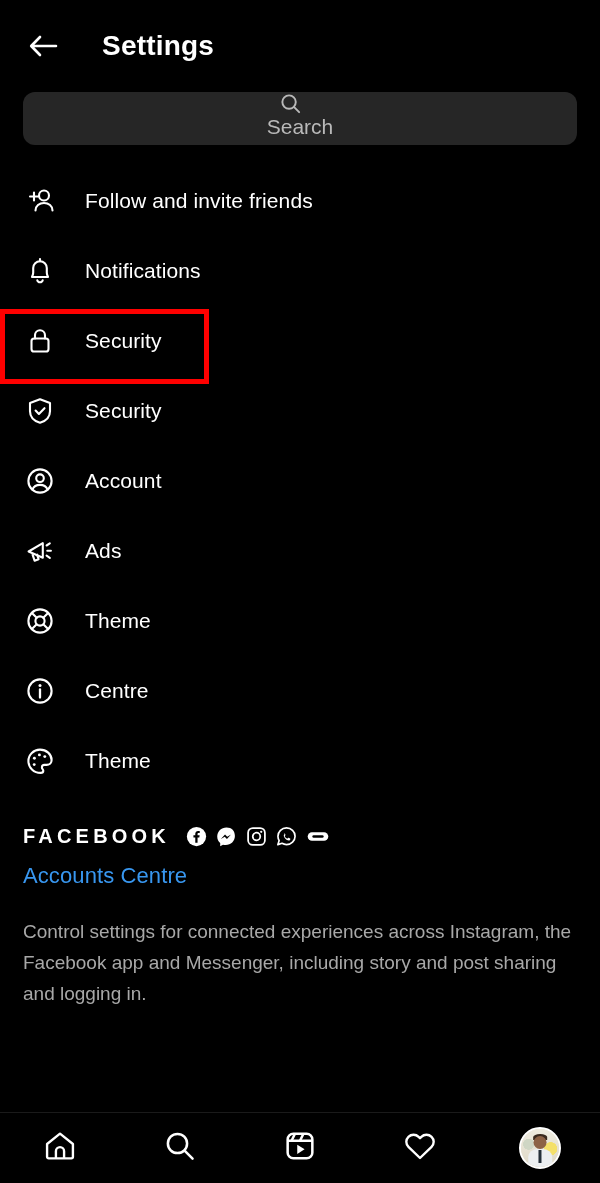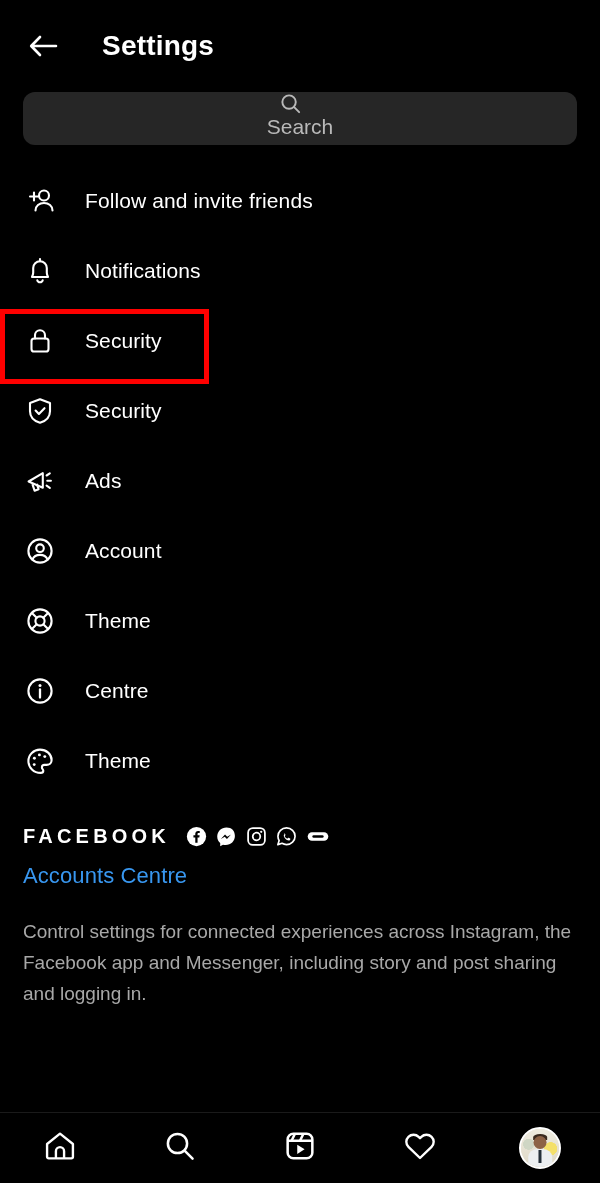--- a/index.html
+++ b/index.html
@@ -243,39 +243,39 @@
           <path d="M14 3.2 24 7v8.2c0 6-4.3 9.8-10 11.6-5.7-1.8-10-5.6-10-11.6V7z" stroke="#fff" stroke-width="2.1" fill="none" stroke-linejoin="round"></path>
           <path d="M9.6 14.6 12.9 18l5.6-5.8" stroke="#fff" stroke-width="2.1" fill="none" stroke-linecap="round" stroke-linejoin="round"></path>
         </svg>
       </span>
       <span class="menu-label">Security</span>
     </div>
 
     <div class="menu-item">
       <span class="menu-icon">
         <svg width="30" height="30" viewBox="0 0 30 30">
+          <circle cx="15" cy="15" r="11.6" stroke="#fff" stroke-width="2.1" fill="none"></circle>
+          <circle cx="15" cy="12.2" r="3.8" stroke="#fff" stroke-width="2.1" fill="none"></circle>
+          <path d="M7.3 23.6c1.4-3 4.3-4.7 7.7-4.7s6.3 1.7 7.7 4.7" stroke="#fff" stroke-width="2.1" fill="none" stroke-linecap="round"></path>
+        </svg>
+      </span>
+      <span class="menu-label">Account</span>
+    </div>
+
+    <div class="menu-item">
+      <span class="menu-icon">
+        <svg width="30" height="30" viewBox="0 0 30 30">
           <path d="M3.6 15.5 17.8 7.2v14.6z" stroke="#fff" stroke-width="2.1" fill="none" stroke-linejoin="round"></path>
           <path d="M7.4 18.1l2.2 6.6 4-1.5-1.8-5.4" stroke="#fff" stroke-width="2.1" fill="none" stroke-linejoin="round"></path>
           <path d="M21.6 9.5 24.8 7.4" stroke="#fff" stroke-width="2.1" stroke-linecap="round"></path>
           <path d="M22.3 14.7h3.6" stroke="#fff" stroke-width="2.1" stroke-linecap="round"></path>
           <path d="M21.6 19.7 24.8 21.8" stroke="#fff" stroke-width="2.1" stroke-linecap="round"></path>
         </svg>
       </span>
       <span class="menu-label">Ads</span>
-    </div>
-
-    <div class="menu-item">
-      <span class="menu-icon">
-        <svg width="30" height="30" viewBox="0 0 30 30">
-          <circle cx="15" cy="15" r="11.6" stroke="#fff" stroke-width="2.1" fill="none"></circle>
-          <circle cx="15" cy="12.2" r="3.8" stroke="#fff" stroke-width="2.1" fill="none"></circle>
-          <path d="M7.3 23.6c1.4-3 4.3-4.7 7.7-4.7s6.3 1.7 7.7 4.7" stroke="#fff" stroke-width="2.1" fill="none" stroke-linecap="round"></path>
-        </svg>
-      </span>
-      <span class="menu-label">Account</span>
     </div>
 
     <div class="menu-item">
       <span class="menu-icon">
         <svg width="30" height="30" viewBox="0 0 30 30">
           <circle cx="15" cy="15" r="11.6" stroke="#fff" stroke-width="2.1" fill="none"></circle>
           <circle cx="15" cy="15" r="4.6" stroke="#fff" stroke-width="2.1" fill="none"></circle>
           <path d="M6.9 6.9 11.7 11.7M23.1 6.9 18.3 11.7M6.9 23.1 11.7 18.3M23.1 23.1 18.3 18.3" stroke="#fff" stroke-width="2.1" stroke-linecap="round"></path>
         </svg>
       </span>

